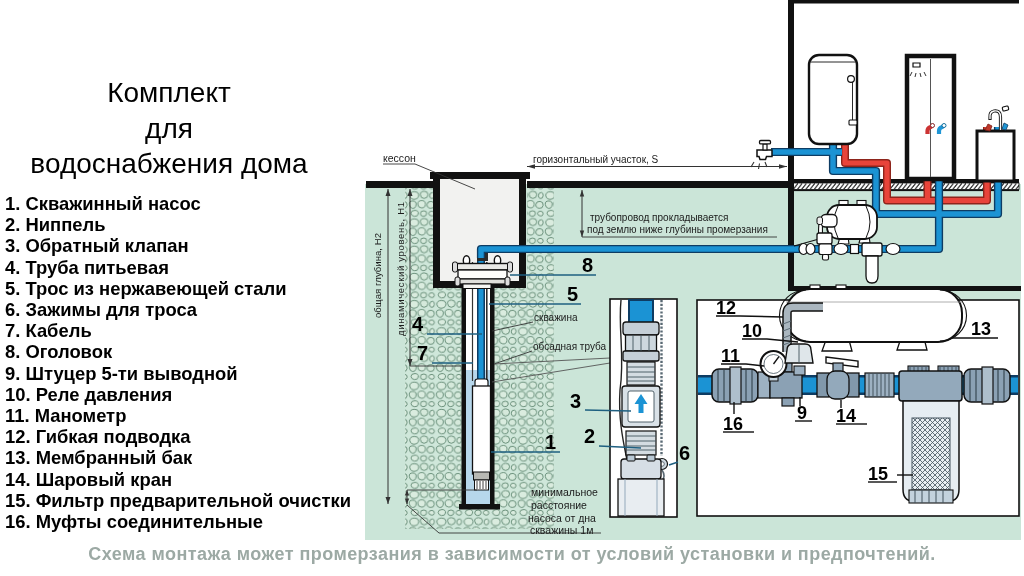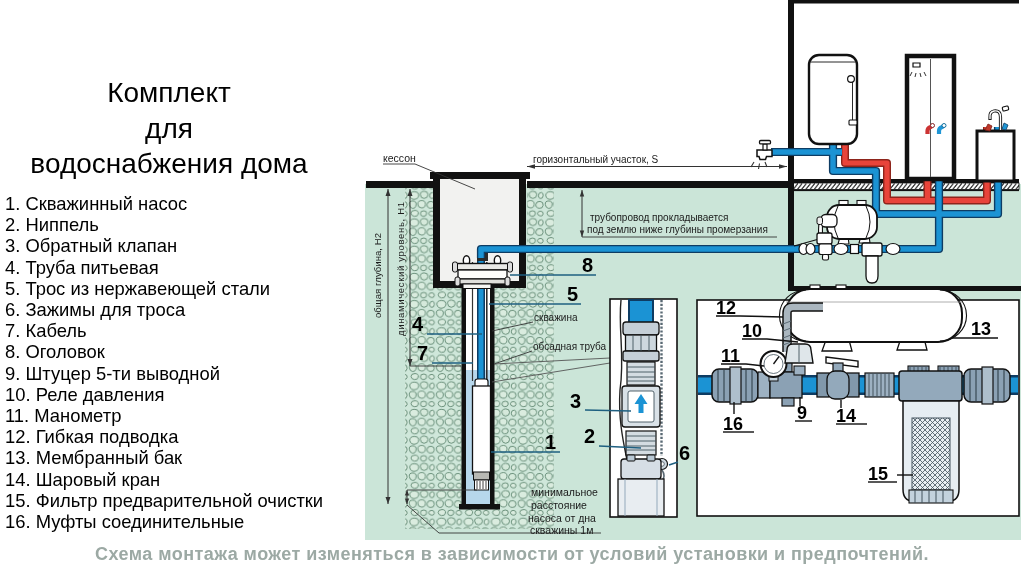--- a/index.html
+++ b/index.html
@@ -1,21 +1,21 @@
 <!DOCTYPE html>
 <html><head>
 <meta charset="utf-8">
 <style>
   html,body{margin:0;padding:0;}
   #page{position:relative;width:1024px;height:576px;background:#ffffff;overflow:hidden;
         font-family:"Liberation Sans", sans-serif;}
   #diagram{position:absolute;left:0;top:0;}
   .ttl{position:absolute;left:9px;top:75px;width:320px;text-align:center;
        font-weight:normal;font-size:28px;line-height:35.5px;color:#000;}
-  .lst{position:absolute;left:5px;top:193px;font-weight:normal;font-size:18.4px;
+  .lst{position:absolute;left:5px;top:193px;font-weight:bold;font-size:18.4px;
        line-height:21.2px;color:#000;white-space:nowrap;}
   .foot{position:absolute;left:0;top:544px;width:1024px;text-align:center;
         font-weight:bold;font-size:18px;color:#9ca9a4;letter-spacing:0.45px;}
 </style>
 </head>
 <body>
 <div id="page">
 
 <svg id="diagram" width="1024" height="576" viewBox="0 0 1024 576">
 <defs>
@@ -480,14 +480,14 @@
   <line x1="868" y1="482" x2="897" y2="482" stroke="#111" stroke-width="1.4"></line>
   <line x1="897" y1="475" x2="913" y2="475" stroke="#111" stroke-width="1.4"></line>
   <text x="868" y="480">15</text>
 </g>
 </svg>
 
 <div class="ttl">Комплект<br>для<br>водоснабжения дома</div>
 
 <div class="lst">1. Скважинный насос<br>2. Ниппель<br>3. Обратный клапан<br>4. Труба питьевая<br>5. Трос из нержавеющей стали<br>6. Зажимы для троса<br>7. Кабель<br>8. Оголовок<br>9. Штуцер 5-ти выводной<br>10. Реле давления<br>11. Манометр<br>12. Гибкая подводка<br>13. Мембранный бак<br>14. Шаровый кран<br>15. Фильтр предварительной очистки<br>16. Муфты соединительные</div>
 
-<div class="foot">Схема монтажа может изменяться в зависимости от условий установки и предпочтений.</div>
+<div class="foot">Схема монтажа может промерзания в зависимости от условий установки и предпочтений.</div>
 </div>
 
 </body></html>

